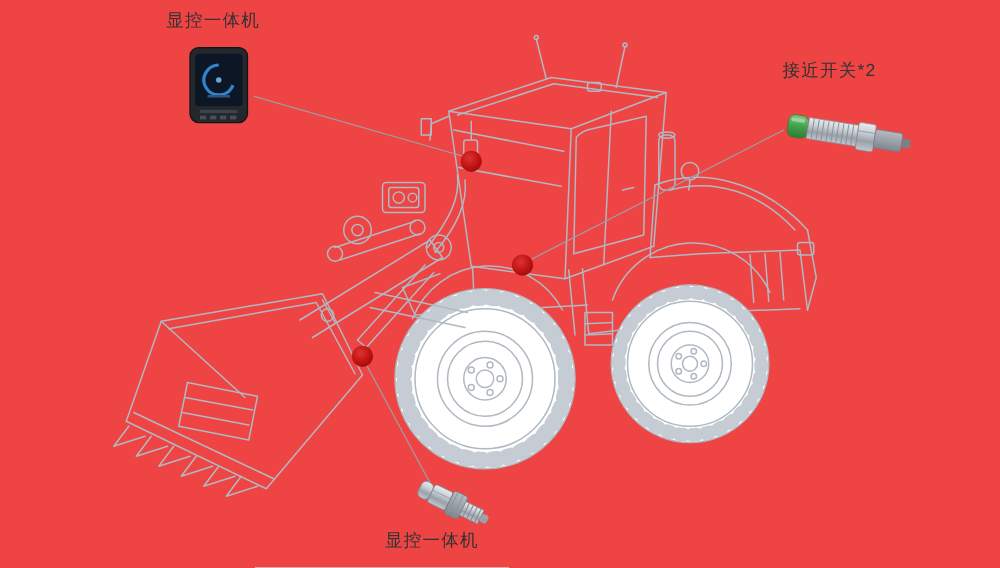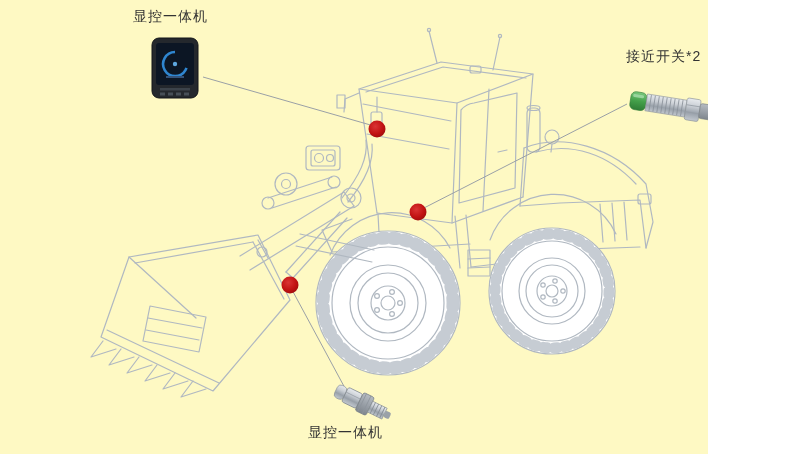--- a/index.html
+++ b/index.html
@@ -1,17 +1,17 @@
 <!DOCTYPE html>
 <html><head>
 <meta charset="utf-8">
 <style>
   html,body{margin:0;padding:0;background:#fff;}
   #stage{
-    position:relative;width:708px;height:454px;background:#fef9c3;
+    position:relative;width:800px;height:454px;background:#ef4444;
     font-family:"Liberation Sans",sans-serif;overflow:hidden;
   }
   .callout-label{
     position:absolute;font-size:14px;color:#333;letter-spacing:1px;white-space:nowrap;
   }
   #label-display{left:133px;top:8px;}
   #label-proximity{left:626px;top:48px;}
   #label-pressure{left:308px;top:424px;}
   svg{position:absolute;left:0;top:0;}
 </style>

